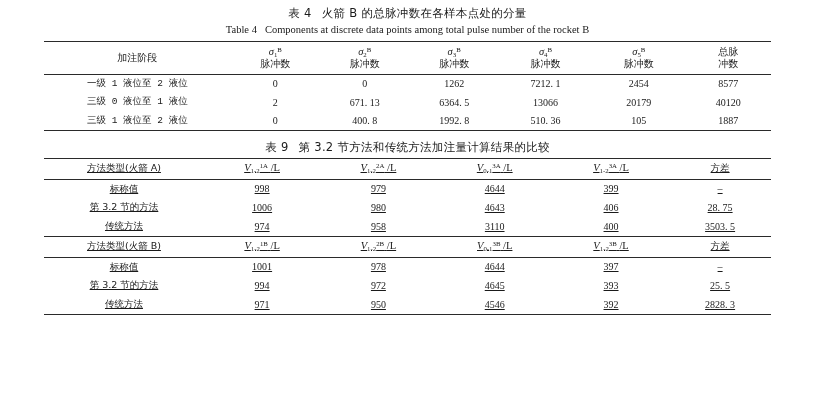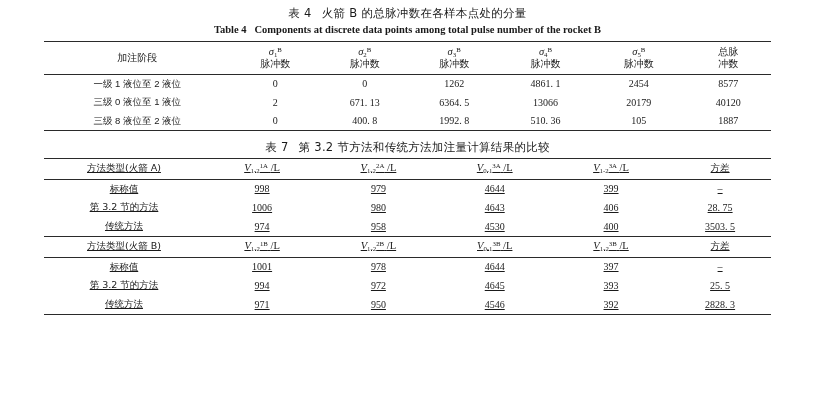--- a/index.html
+++ b/index.html
@@ -29,21 +29,20 @@
     margin: 0 0 3px 0;
     line-height: 1.25;
   }
   .cap-cn .num { margin-right: 10px; }
   .cap-en {
     text-align: center;
     font-size: 10.5px;
     font-family: "Liberation Serif", serif;
     margin: 0 0 4px 0;
     line-height: 1.25;
-    font-weight: bold;
   }
   .cap-en .num { margin-right: 8px; }
 
   table {
     width: 100%;
     border-collapse: collapse;
     font-size: 10px;
     font-family: "Liberation Serif", serif;
   }
   table td, table th {
@@ -64,21 +63,21 @@
   .t4 .hdr .cn {
     font-family: "DejaVu Sans", "Liberation Sans", sans-serif;
     font-size: 10px;
   }
   .t4 .hdr .sym {
     font-family: "Liberation Serif", serif;
     font-style: italic;
     font-size: 10.5px;
   }
   .t4 .lbl {
-    font-family: Liberation Sans, sans-serif;
+    font-family: Liberation Mono, monospace;
     font-size: 9.5px;
     white-space: nowrap;
   }
   .t4 td.body { padding-top: 3.5px; padding-bottom: 3.5px; }
 
   .t5 { font-size: 10px; text-decoration: underline; }
   .t5 td { padding-top: 3.6px; padding-bottom: 3.6px; }
   .t5 .cn {
     font-family: "DejaVu Sans", "Liberation Sans", sans-serif;
     font-size: 9.5px;
@@ -161,47 +160,47 @@
             <span class="l2 cn">冲数</span>
           </span>
         </td>
       </tr>
 
       <tr class="rule-mid">
         <td class="body lbl">一级 1 液位至 2 液位</td>
         <td class="body">0</td>
         <td class="body">0</td>
         <td class="body">1262</td>
-        <td class="body">4861. 1</td>
+        <td class="body">7212. 1</td>
         <td class="body">2454</td>
         <td class="body">8577</td>
       </tr>
       <tr>
         <td class="body lbl">三级 0 液位至 1 液位</td>
         <td class="body">2</td>
         <td class="body">671. 13</td>
         <td class="body">6364. 5</td>
         <td class="body">13066</td>
         <td class="body">20179</td>
         <td class="body">40120</td>
       </tr>
       <tr class="rule-bot">
-        <td class="body lbl">三级 8 液位至 2 液位</td>
+        <td class="body lbl">三级 1 液位至 2 液位</td>
         <td class="body">0</td>
         <td class="body">400. 8</td>
         <td class="body">1992. 8</td>
         <td class="body">510. 36</td>
         <td class="body">105</td>
         <td class="body">1887</td>
       </tr>
     </tbody>
   </table>
 
   <div class="cap-cn sec5">
-    <span class="num">表 7</span><span>第 3.2 节方法和传统方法加注量计算结果的比较</span>
+    <span class="num">表 9</span><span>第 3.2 节方法和传统方法加注量计算结果的比较</span>
   </div>
 
   <table class="t5">
     <colgroup>
       <col style="width:22%">
         <col style="width:16%">
         <col style="width:16%">
       <col style="width:16%">
         <col style="width:16%">
         <col style="width:14%">
@@ -228,21 +227,21 @@
         <td>1006</td>
         <td>980</td>
         <td>4643</td>
         <td>406</td>
         <td>28. 75</td>
       </tr>
       <tr>
         <td class="cn">传统方法</td>
         <td>974</td>
         <td>958</td>
-        <td>4530</td>
+        <td>3110</td>
         <td>400</td>
         <td>3503. 5</td>
       </tr>
 
       <tr class="rule-mid">
         <td class="cn">方法类型(火箭 B)</td>
         <td class="sym">V<sub>1-2</sub><sup>1B</sup> <span class="unit">/L</span></td>
         <td class="sym">V<sub>1-2</sub><sup>2B</sup> <span class="unit">/L</span></td>
         <td class="sym">V<sub>0-1</sub><sup>3B</sup> <span class="unit">/L</span></td>
         <td class="sym">V<sub>1-2</sub><sup>3B</sup> <span class="unit">/L</span></td>

